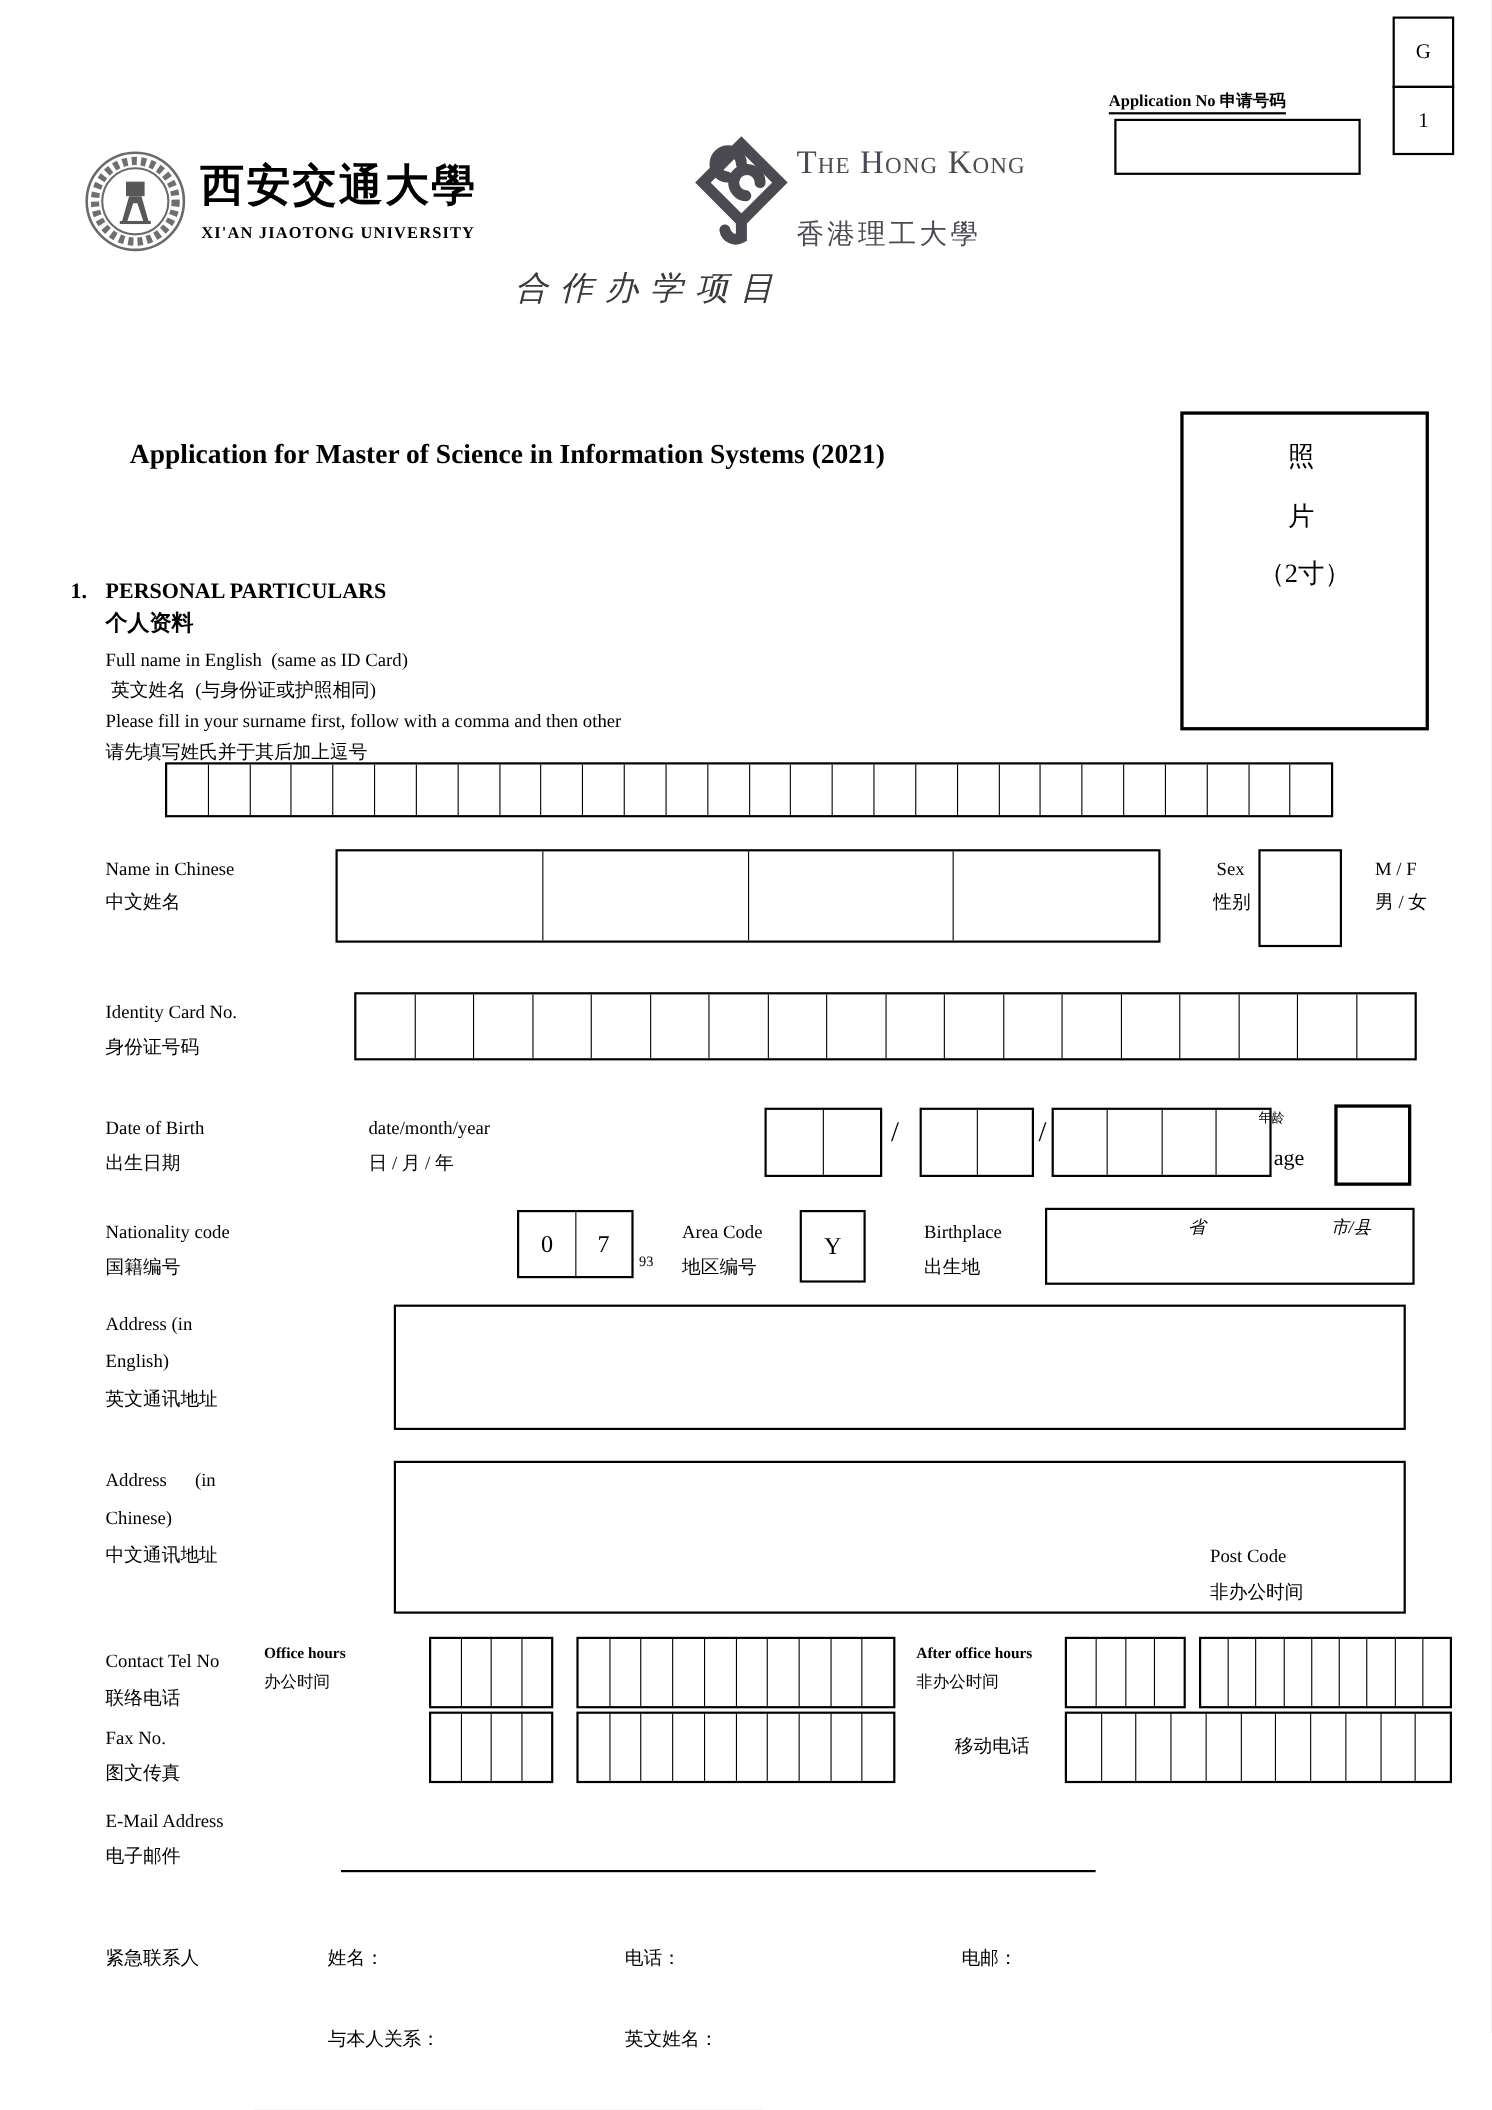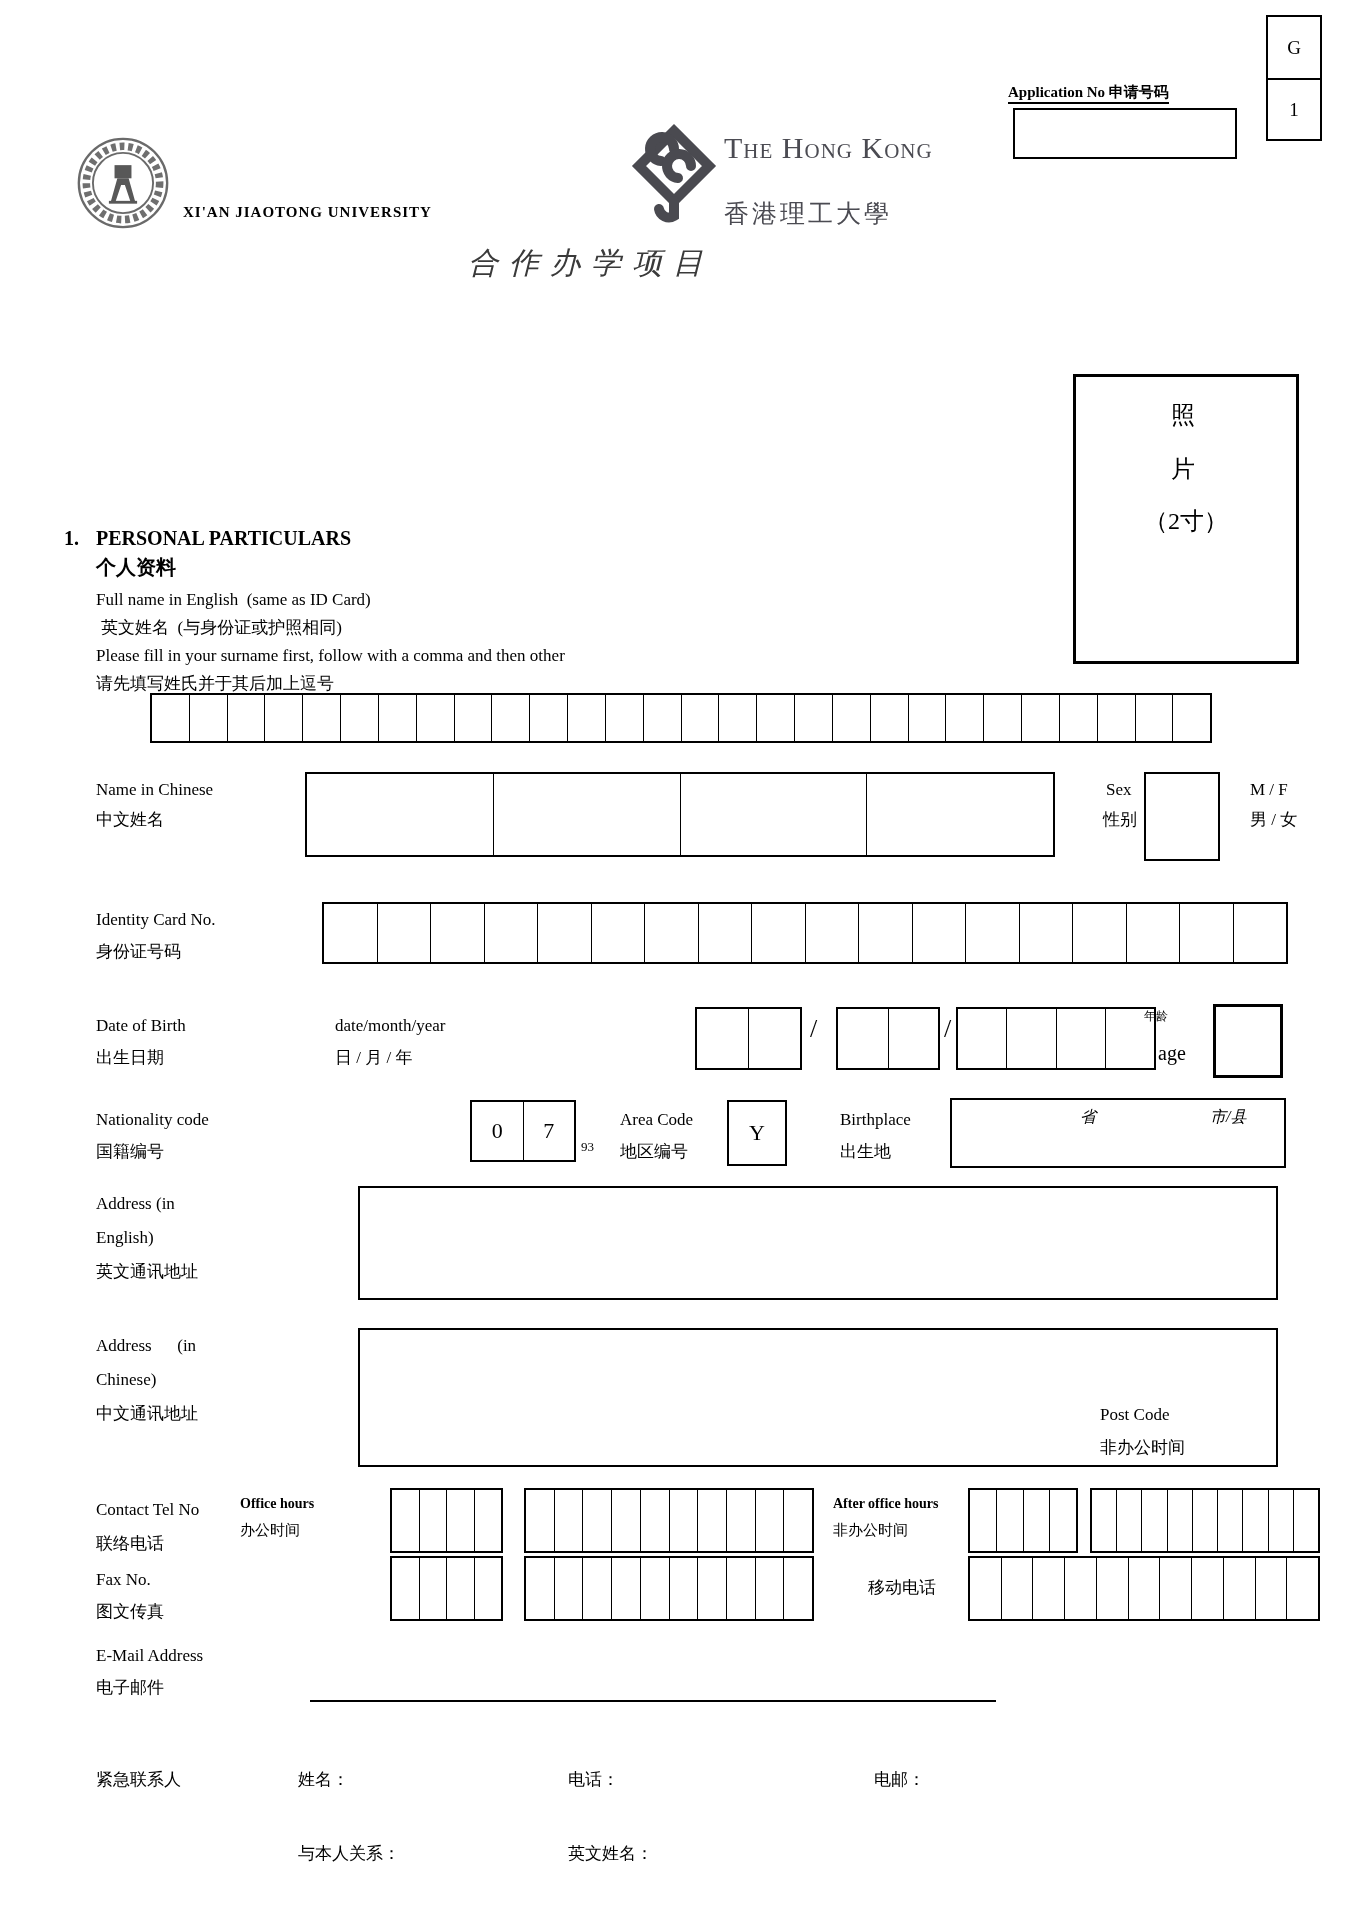--- a/index.html
+++ b/index.html
@@ -39,37 +39,39 @@
   <div style="position:absolute;left:76px;top:136px">
     <svg width="94" height="94" viewBox="0 0 100 100">
       <circle cx="50" cy="50" r="47" fill="none" stroke="#6a6a6a" stroke-width="2.5"></circle>
       <circle cx="50" cy="50" r="39" fill="none" stroke="#6f6f6f" stroke-width="8" stroke-dasharray="5 4"></circle>
       <circle cx="50" cy="50" r="32" fill="none" stroke="#6a6a6a" stroke-width="2"></circle>
       <rect x="41" y="31" width="18" height="14" fill="#585858"></rect>
       <path d="M44 45 L37 70 L42 70 L48 52 L52 52 L58 70 L63 70 L56 45 Z" fill="#585858"></path>
       <rect x="35" y="69" width="30" height="3" fill="#585858"></rect>
     </svg>
   </div>
+  <div class="lab b" style="left:182px;top:146px;font-size:40px;letter-spacing:2px">西安交通大學</div>
   <div class="lab b" style="left:183px;top:204px;font-size:15px;letter-spacing:1px">XI'AN JIAOTONG UNIVERSITY</div>
 
   <div style="position:absolute;left:628px;top:122px">
     <svg width="92" height="104" viewBox="0 0 92 104">
       <g fill="none" stroke="#4a4a50" stroke-width="10" stroke-linecap="round">
         <path d="M46 9 L81 44 L46 79 L11 44 Z"></path>
         <path d="M46 27 a12 12 0 1 0 -13 12"></path>
         <path d="M63 44 a12 12 0 1 0 -13 12"></path>
         <path d="M46 79 L46 94 a10 10 0 0 1 -15 -7"></path>
       </g>
     </svg>
   </div>
   <div class="lab gray sc" style="left:724px;top:131px;font-size:30px">The Hong Kong</div>
   <div class="lab gray" style="left:724px;top:200px;font-size:25px;letter-spacing:3px">香港理工大學</div>
 
   <div class="lab ital" style="left:468px;top:246px;font-size:30px;letter-spacing:11px;color:#3a3a3a">合作办学项目</div>
 
+  <div class="lab b" style="left:118px;top:400px;font-size:25px">Application for Master of Science in Information Systems (2021)</div>
 
   <div class="box thick" style="left:1073px;top:374px;width:220px;height:284px">
     <span class="photoline" style="top:22px">照</span>
     <span class="photoline" style="top:76px">片</span>
     <span class="photoline" style="top:128px;letter-spacing:0">（2寸）</span>
   </div>
 
   <div class="lab b" style="left:64px;top:527px;font-size:20px">1.</div>
   <div class="lab b" style="left:96px;top:527px;font-size:20px">PERSONAL PARTICULARS</div>
   <div class="lab b" style="left:96px;top:556px;font-size:20px">个人资料</div>

